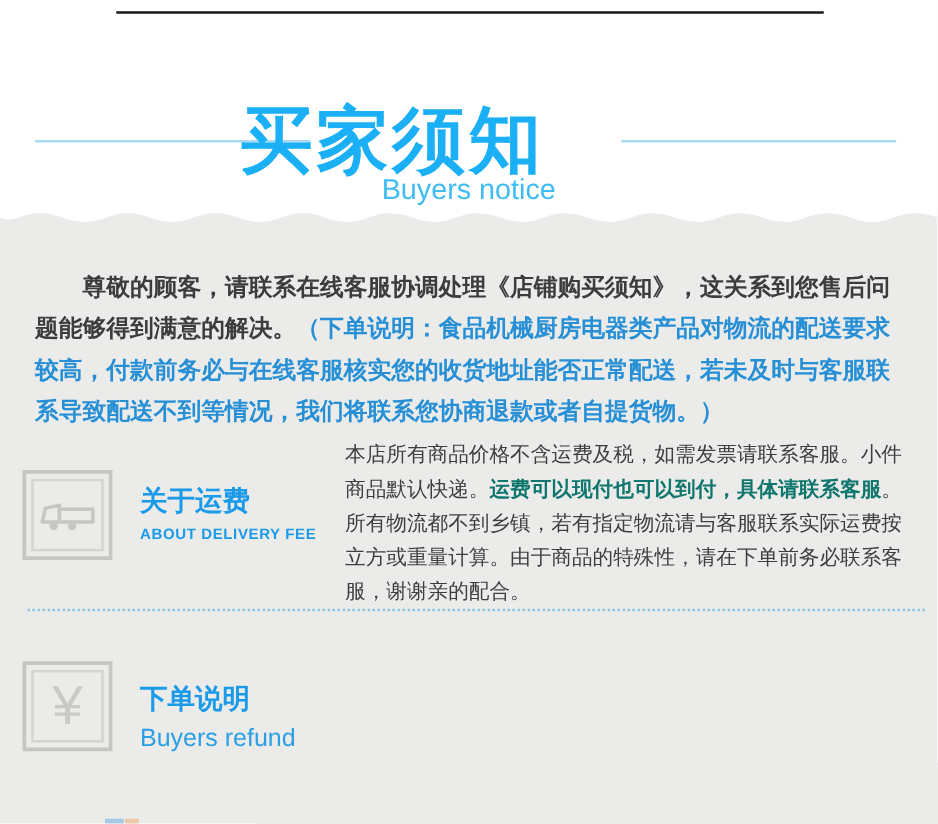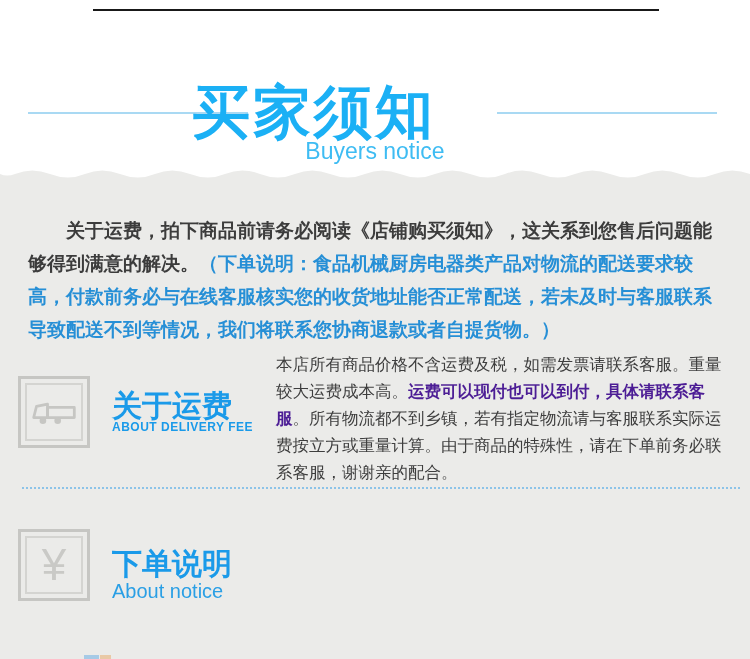--- a/index.html
+++ b/index.html
@@ -39,29 +39,29 @@
   .iconbox{
     position:absolute;left:18px;width:72px;height:72px;box-sizing:border-box;
     border:3px solid #c6c6c3;padding:4px;
   }
   .iconbox-inner{
     width:100%;height:100%;box-sizing:border-box;border:2px solid #d4d4d1;
     display:flex;align-items:center;justify-content:center;
   }
   .yen-glyph{font-size:44px;line-height:1;color:#c9c9c6;}
 
-  .sec-title{position:absolute;left:112px;font-size:30px;font-weight:bold;color:#1a9ae9;}
+  .sec-title{position:absolute;left:112px;font-size:22px;font-weight:bold;color:#1a9ae9;}
   .sec-sub-caps{position:absolute;left:112px;font-size:12px;font-weight:bold;color:#1a9ae9;letter-spacing:0.5px;}
   .sec-sub{position:absolute;left:112px;font-size:20px;color:#2a9fe5;}
 
   .sec-text{
     position:absolute;left:276px;width:458px;
     font-size:16.5px;line-height:27px;color:#3e3e3e;
   }
-  .sec-text .red{color:#4c1d95;font-weight:bold;font-family:Liberation Serif, serif;}
+  .sec-text .red{color:#0f766e;font-weight:bold;font-family:Liberation Serif, serif;}
 
   .divider{position:absolute;left:22px;top:487px;width:718px;border-top:2px dotted #8cc3e8;}
 
   
   .bottom-mark-blue{position:absolute;left:84px;top:655px;width:15px;height:4px;background:#a6cae6;}
   .bottom-mark-orange{position:absolute;left:100px;top:655px;width:11px;height:4px;background:#e9c9a6;}
 </style>
 </head>
 <body>
 
@@ -74,44 +74,44 @@
   <div class="page-title">买家须知</div>
   <div class="page-subtitle">Buyers notice</div>
 
   <div class="gray-body">
     <svg class="wave-svg" width="750" height="18" viewBox="0 0 750 18">
       <path fill="#ffffff" d="M0 0 L750 0 L750 10
         L750 10 Q732 3 715 10 T680 10 T645 10 T610 10 T575 10 T540 10 T505 10 T470 10 T435 10 T400 10 T365 10 T330 10 T295 10 T260 10 T225 10 T190 10 T155 10 T120 10 T85 10 T50 10 T15 10 Q7 13 0 10 Z"></path>
     </svg>
   </div>
 
-  <p class="intro" style="margin:0;"><span class="lead">关于运费，拍下商品前请务必阅读《店铺购买须知》，这关系到您售后问题能够得到满意的解决。</span><span class="note">（下单说明：食品机械厨房电器类产品对物流的配送要求较高，付款前务必与在线客服核实您的收货地址能否正常配送，若未及时与客服联系导致配送不到等情况，我们将联系您协商退款或者自提货物。）</span></p>
+  <p class="intro" style="margin:0;"><span class="lead">尊敬的顾客，请联系在线客服协调处理《店铺购买须知》，这关系到您售后问题能够得到满意的解决。</span><span class="note">（下单说明：食品机械厨房电器类产品对物流的配送要求较高，付款前务必与在线客服核实您的收货地址能否正常配送，若未及时与客服联系导致配送不到等情况，我们将联系您协商退款或者自提货物。）</span></p>
 
   <div class="iconbox" style="top:376px;">
     <div class="iconbox-inner">
       <svg width="48" height="32" viewBox="0 0 52 34">
         <g stroke="#c6c6c3" stroke-width="3" fill="none" stroke-linejoin="round">
           <path d="M4 23 L7 11 L19 8.5 L19 23 Z"></path>
           <rect x="19" y="12" width="29" height="11"></rect>
         </g>
         <circle cx="14" cy="26.5" r="3.6" fill="#c6c6c3"></circle>
         <circle cx="30" cy="26.5" r="3.6" fill="#c6c6c3"></circle>
       </svg>
     </div>
   </div>
   <div class="sec-title" style="top:386px;">关于运费</div>
   <div class="sec-sub-caps" style="top:420px;">ABOUT DELIVERY FEE</div>
-  <div class="sec-text" style="top:351px;"><span>本店所有商品价格不含运费及税，如需发票请联系客服。重量较大运费成本高。</span><span class="red">运费可以现付也可以到付，具体请联系客服</span><span>。所有物流都不到乡镇，若有指定物流请与客服联系实际运费按立方或重量计算。由于商品的特殊性，请在下单前务必联系客服，谢谢亲的配合。</span></div>
+  <div class="sec-text" style="top:351px;"><span>本店所有商品价格不含运费及税，如需发票请联系客服。小件商品默认快递。</span><span class="red">运费可以现付也可以到付，具体请联系客服</span><span>。所有物流都不到乡镇，若有指定物流请与客服联系实际运费按立方或重量计算。由于商品的特殊性，请在下单前务必联系客服，谢谢亲的配合。</span></div>
 
   <div class="divider"></div>
 
   <div class="iconbox" style="top:529px;">
     <div class="iconbox-inner">
       <span class="yen-glyph">¥</span>
     </div>
   </div>
   <div class="sec-title" style="top:544px;">下单说明</div>
-  <div class="sec-sub" style="top:580px;">About notice</div>
+  <div class="sec-sub" style="top:580px;">Buyers refund</div>
 
   <div class="bottom-mark-blue"></div>
   <div class="bottom-mark-orange"></div>
 
 </div>
 
 </body></html>

